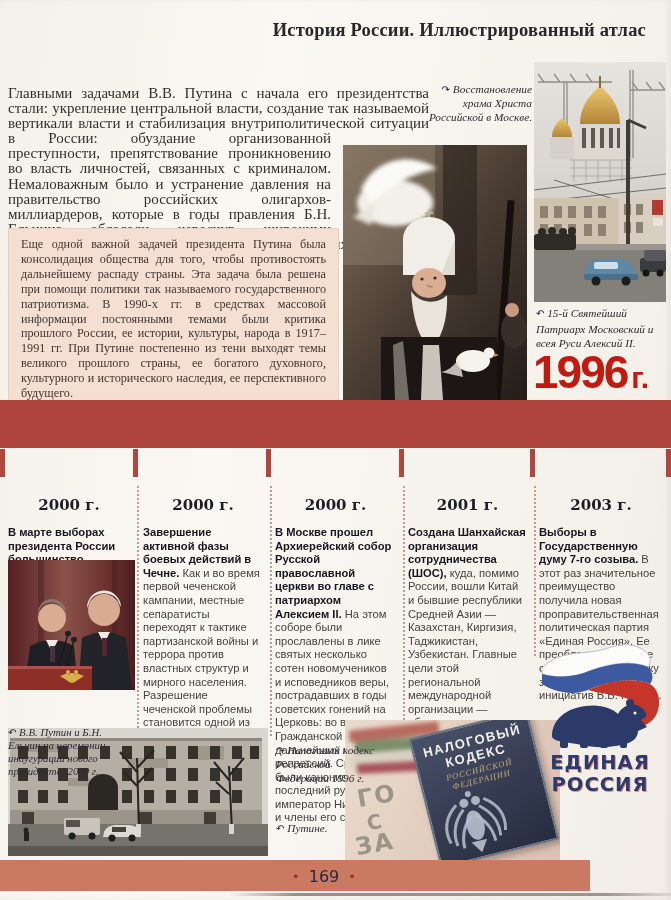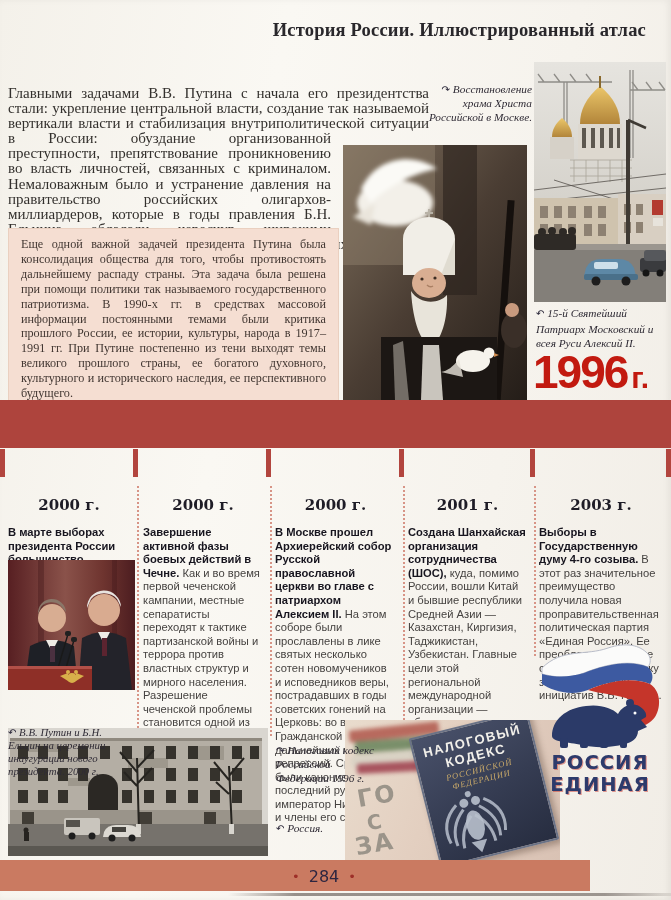--- a/index.html
+++ b/index.html
@@ -277,21 +277,21 @@
   <div class="tcol" style="left:275px;width:121px">
     <div class="tyear">2000 г.</div>
     <p class="ttext"><span class="lead">В Москве прошел Архиерейский собор Русской православной церкви во главе с патриархом Алексием II.</span><span> На этом соборе были прославлены в лике святых несколько сотен новомучеников и исповедников веры, пострадавших в годы советских гонений на Церковь: во время Гражданской войны и дальнейших массовых репрессий. Среди них были канонизированы последний русский император Николай II и члены его семьи.</span></p>
   </div>
   <div class="tcol" style="left:408px;width:119px">
     <div class="tyear">2001 г.</div>
     <p class="ttext"><span class="lead">Создана Шанхайская организация сотрудничества (ШОС),</span><span> куда, помимо России, вошли Китай и бывшие республики Средней Азии — Казахстан, Киргизия, Таджикистан, Узбекистан. Главные цели этой региональной международной организации — обеспечение безопасности и стабильного развития стран-участниц, укрепление экономического, энергетического партнерства, научного и культурного взаимодействия.</span></p>
   </div>
   <div class="tcol" style="left:539px;width:124px">
     <div class="tyear">2003 г.</div>
-    <p class="ttext"><span class="lead">Выборы в Государственную думу 4-го созыва.</span><span> В этот раз значительное преимущество получила новая проправительственная политическая партия «Единая Россия». Ее преобладание в Думе обеспечило поддержку законодательных инициатив В.В. Путина.</span></p>
+    <p class="ttext"><span class="lead">Выборы в Государственную думу 7-го созыва.</span><span> В этот раз значительное преимущество получила новая проправительственная политическая партия «Единая Россия». Ее преобладание в Думе обеспечило поддержку законодательных инициатив В.В. Путина.</span></p>
   </div>
 
   <div class="photo ph-inauguration">
     <svg width="127" height="130" viewBox="0 0 127 130">
       <defs>
         <linearGradient id="drape" x1="0" y1="0" x2="1" y2="0">
           <stop offset="0" stop-color="#571f22"></stop>
             <stop offset=".45" stop-color="#8a524a"></stop>
             <stop offset=".75" stop-color="#6e342f"></stop>
             <stop offset="1" stop-color="#4c1d20"></stop>
@@ -407,21 +407,21 @@
     </svg>
   </div>
 
   <div class="caption caption-taxcode">
     <span class="cap-arrow">↷</span>
     <span>Налоговый кодекс Российской Федерации 1996 г.</span>
   </div>
 
   <div class="caption caption-grozny">
     <span class="cap-arrow">↶</span>
-    <span>Россия.</span>
+    <span>Путине.</span>
   </div>
 
   <div class="photo ph-taxbook">
     <div class="money">
       <i style="left:0;top:2px;width:90px;height:12px;background:#b86a5e;transform:rotate(-6deg)"></i>
       <i style="left:6px;top:14px;width:96px;height:12px;background:#7a8f6a;transform:rotate(-4deg)"></i>
       <i style="left:2px;top:27px;width:88px;height:12px;background:#d9d2c4;transform:rotate(-7deg)"></i>
       <i style="left:8px;top:38px;width:80px;height:10px;background:#a8545e;transform:rotate(-3deg)"></i>
     </div>
     <span class="bgletter" style="left:12px;top:62px;font-size:24px">ГО</span>
@@ -462,27 +462,27 @@
       <g fill="#2b3a68">
         <path d="M16,100 C16,84 30,72 50,70 C64,68 76,72 82,78 C86,70 96,66 103,70 C108,73 111,77 110,81 L105,84 L111,91 L102,95 C102,102 96,107 88,108 C76,112 58,112 46,109 C32,106 16,106 16,100 Z"></path>
         <rect x="24" y="102" width="8" height="10" rx="2"></rect>
         <rect x="44" y="106" width="8" height="6" rx="2"></rect>
         <rect x="64" y="106" width="8" height="6" rx="2"></rect>
         <rect x="84" y="104" width="7" height="8" rx="2"></rect>
         <circle cx="94" cy="67" r="4"></circle>
       </g>
       <circle cx="99" cy="77" r="1.5" fill="#ffffff"></circle>
     </svg>
+    <div class="ur-text">ЕДИНАЯ</div>
     <div class="ur-text">РОССИЯ</div>
-    <div class="ur-text">ЕДИНАЯ</div>
   </div>
 
   <div class="salmon-band"></div>
 
   <div class="page-number">
     <span class="dot">•</span>
-    <span class="num">284</span>
+    <span class="num">169</span>
     <span class="dot">•</span>
   </div>
 
   <div class="bottom-shadow"></div>
 
 </div>
 
 </body></html>

